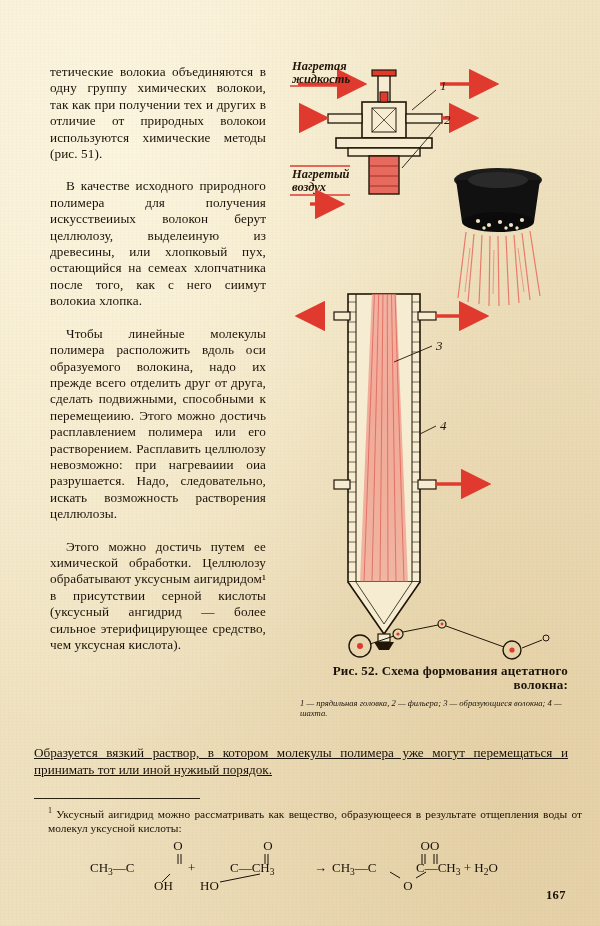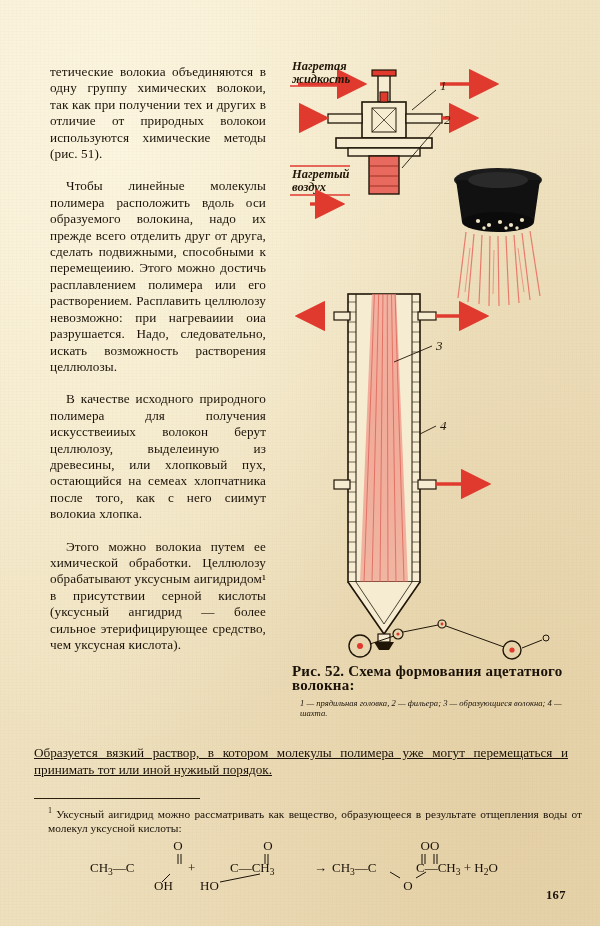--- a/index.html
+++ b/index.html
@@ -59,22 +59,22 @@
     width: 278px;
     height: 600px;
   }
   .fig-svg { display: block; }
 
   .fig-caption {
     position: absolute;
     left: 292px;
     top: 664px;
     width: 276px;
-    text-align: left;
-    font-size: 15px;
+    text-align: right;
+    font-size: 13px;
     line-height: 14px;
     font-weight: bold;
     letter-spacing: .2px;
   }
   .fig-legend {
     position: absolute;
     left: 300px;
     top: 698px;
     width: 262px;
     font-size: 8.6px;
@@ -136,23 +136,23 @@
   }
 </style>
 </head>
 <body>
 
 <div class="page"></div>
 <div class="grain"></div>
 
 <div class="col-left">
   <p class="noindent">тетические волокиа объединя­ются в одну группу химических волокои, так как при получении тех и других в отличие от при­родных волокои используются химические методы (рис. 51).</p>
+  <p>В качестве исходного при­родного полимера для получе­ния искусствеииых волокон бе­рут целлюлозу, выделеиную из древесины, или хлопковый пух, остающийся на семеах хлоп­чатника после того, как с него сиимут волокиа хлопка.</p>
   <p>Чтобы линейные молекулы полимера расположить вдоль оси образуемого волокина, надо их прежде всего отделить друг от друга, сделать подвижными, способными к перемещеиию. Этого можно достичь расплав­лением полимера или его раст­ворением. Расплавить целлюло­зу невозможно: при нагреваиии оиа разрушается. Надо, следо­вательно, искать возможность растворения целлюлозы.</p>
-  <p>В качестве исходного при­родного полимера для получе­ния искусствеииых волокон бе­рут целлюлозу, выделеиную из древесины, или хлопковый пух, остающийся на семеах хлоп­чатника после того, как с него сиимут волокиа хлопка.</p>
-  <p>Этого можно волокиа путем ее химической обработки. Цел­люлозу обрабатывают уксус­ным аигидридом¹ в присутствии серной кислоты (уксусный анги­дрид — более сильное этерифи­цирующее средство, чем уксус­ная кислота).</p>
+  <p>Этого можно достичь путем ее химической обработки. Цел­люлозу обрабатывают уксус­ным аигидридом¹ в присутствии серной кислоты (уксусный анги­дрид — более сильное этерифи­цирующее средство, чем уксус­ная кислота).</p>
 </div>
 
 <div class="figure">
   <svg class="fig-svg" width="278" height="600" viewBox="0 0 278 600" xmlns="http://www.w3.org/2000/svg">
     <defs>
       <marker id="arrRed" markerWidth="9" markerHeight="9" refX="8" refY="4.5" orient="auto">
         <path d="M0,0 L9,4.5 L0,9 Z" fill="#e03a2f"></path>
       </marker>
       <linearGradient id="fiberFade" x1="0" y1="0" x2="0" y2="1">
         <stop offset="0%" stop-color="#f3a79c" stop-opacity="0.95"></stop>

